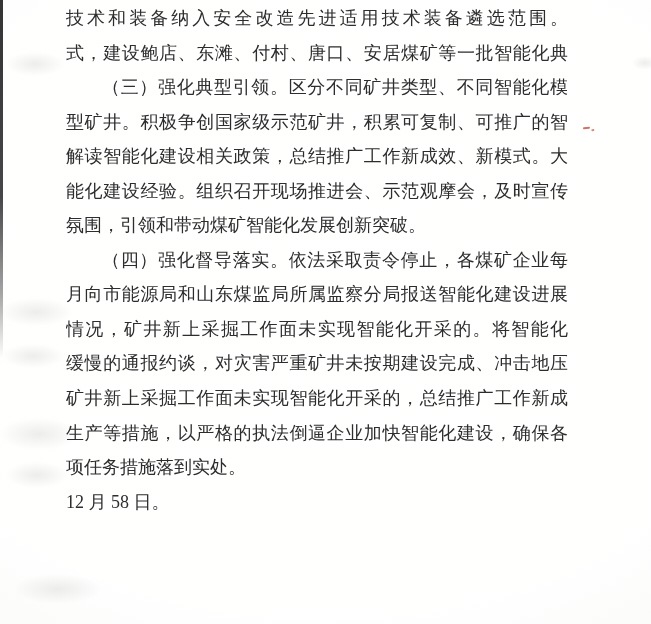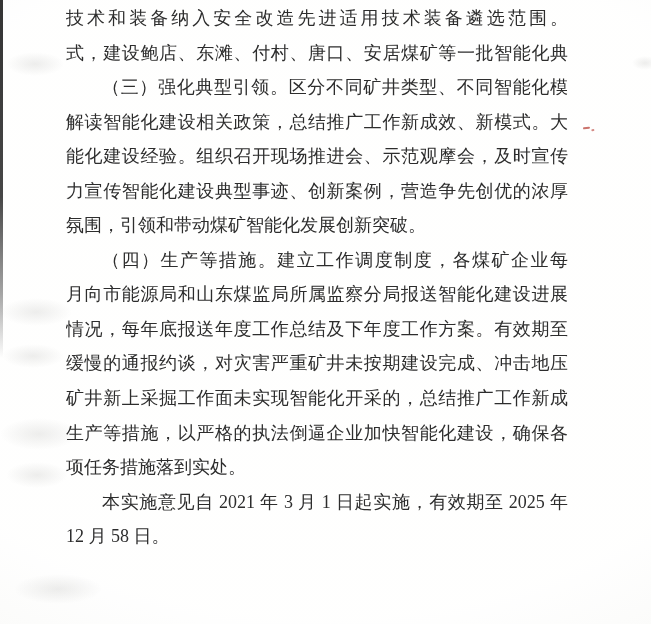--- a/index.html
+++ b/index.html
@@ -118,35 +118,34 @@
 
   <div class="textblock">
 
     <div class="para">
       <div class="line">技术和装备纳入安全改造先进适用技术装备遴选范围。</div>
     </div>
 
     <div class="para">
       <div class="line">式，建设鲍店、东滩、付村、唐口、安居煤矿等一批智能化典</div>
       <div class="line ind">（三）强化典型引领。区分不同矿井类型、不同智能化模</div>
+      <div class="line">型矿井。积极争创国家级示范矿井，积累可复制、可推广的智</div>
       <div class="line">解读智能化建设相关政策，总结推广工作新成效、新模式。大</div>
       <div class="line">能化建设经验。组织召开现场推进会、示范观摩会，及时宣传</div>
-      <div class="line">力宣传智能化建设典型事迹、创新案例，营造争先创优的浓厚</div>
       <div class="line final">氛围，引领和带动煤矿智能化发展创新突破。</div>
     </div>
 
     <div class="para">
-      <div class="line ind">（四）生产等措施。建立工作调度制度，各煤矿企业每</div>
+      <div class="line ind">（四）强化督导落实。依法采取责令停止，各煤矿企业每</div>
       <div class="line">月向市能源局和山东煤监局所属监察分局报送智能化建设进展</div>
-      <div class="line">情况，每年底报送年度工作总结及下年度工作方案。有效期至</div>
+      <div class="line">情况，矿井新上采掘工作面未实现智能化开采的。将智能化</div>
       <div class="line">缓慢的通报约谈，对灾害严重矿井未按期建设完成、冲击地压</div>
       <div class="line">矿井新上采掘工作面未实现智能化开采的，总结推广工作新成效</div>
       <div class="line">生产等措施，以严格的执法倒逼企业加快智能化建设，确保各</div>
       <div class="line final">项任务措施落到实处。</div>
     </div>
 
     <div class="para">
-      <div class="line ind">本实施意见自 2021 年 3 月 1 日起实施，有效期至 2025 年</div>
       <div class="line final">12 月 58 日。</div>
     </div>
 
   </div>
 </div>
 
 </body></html>

